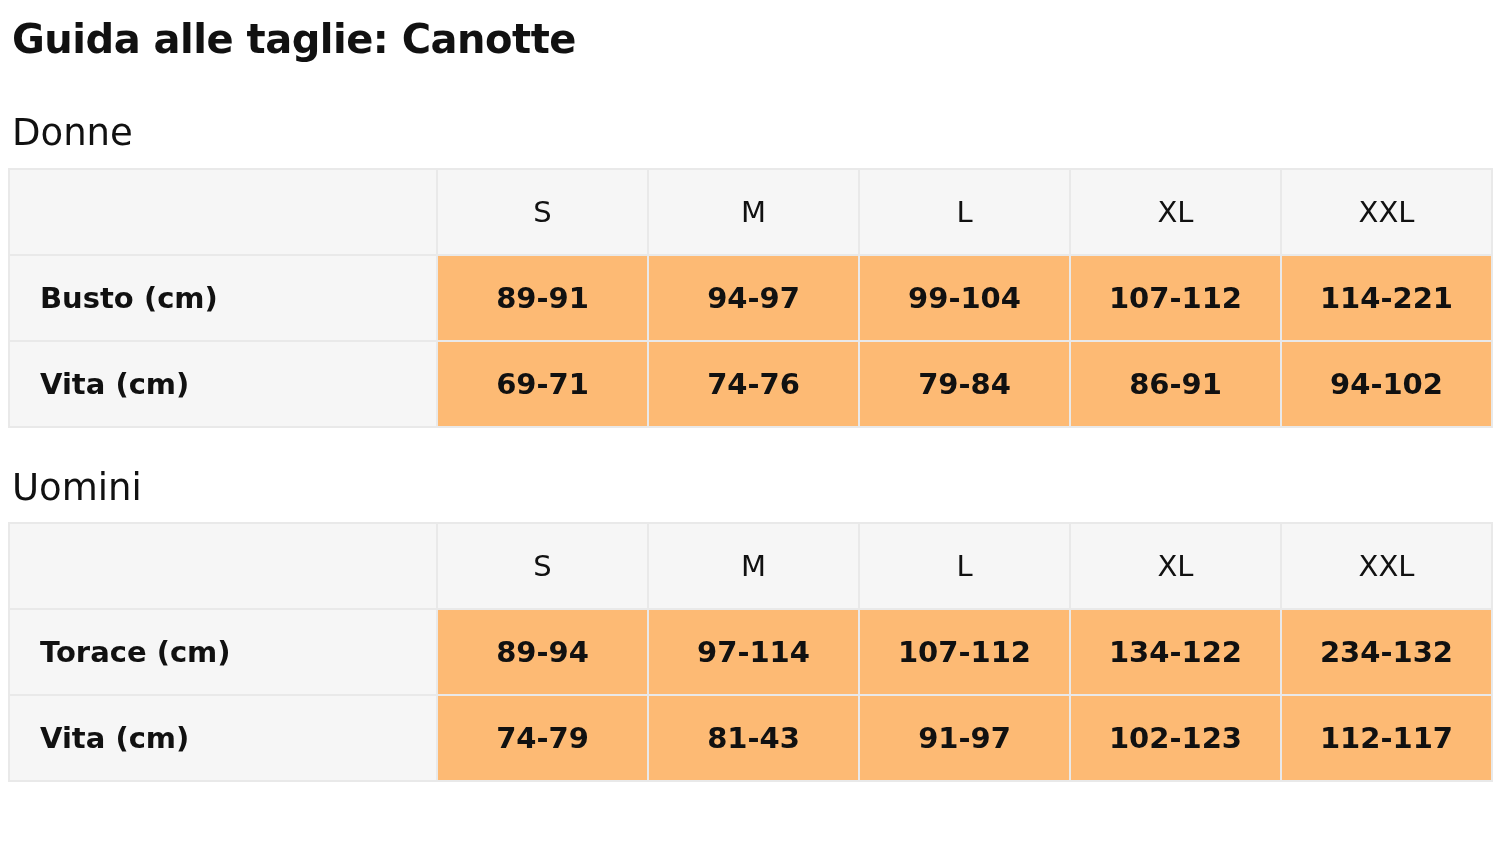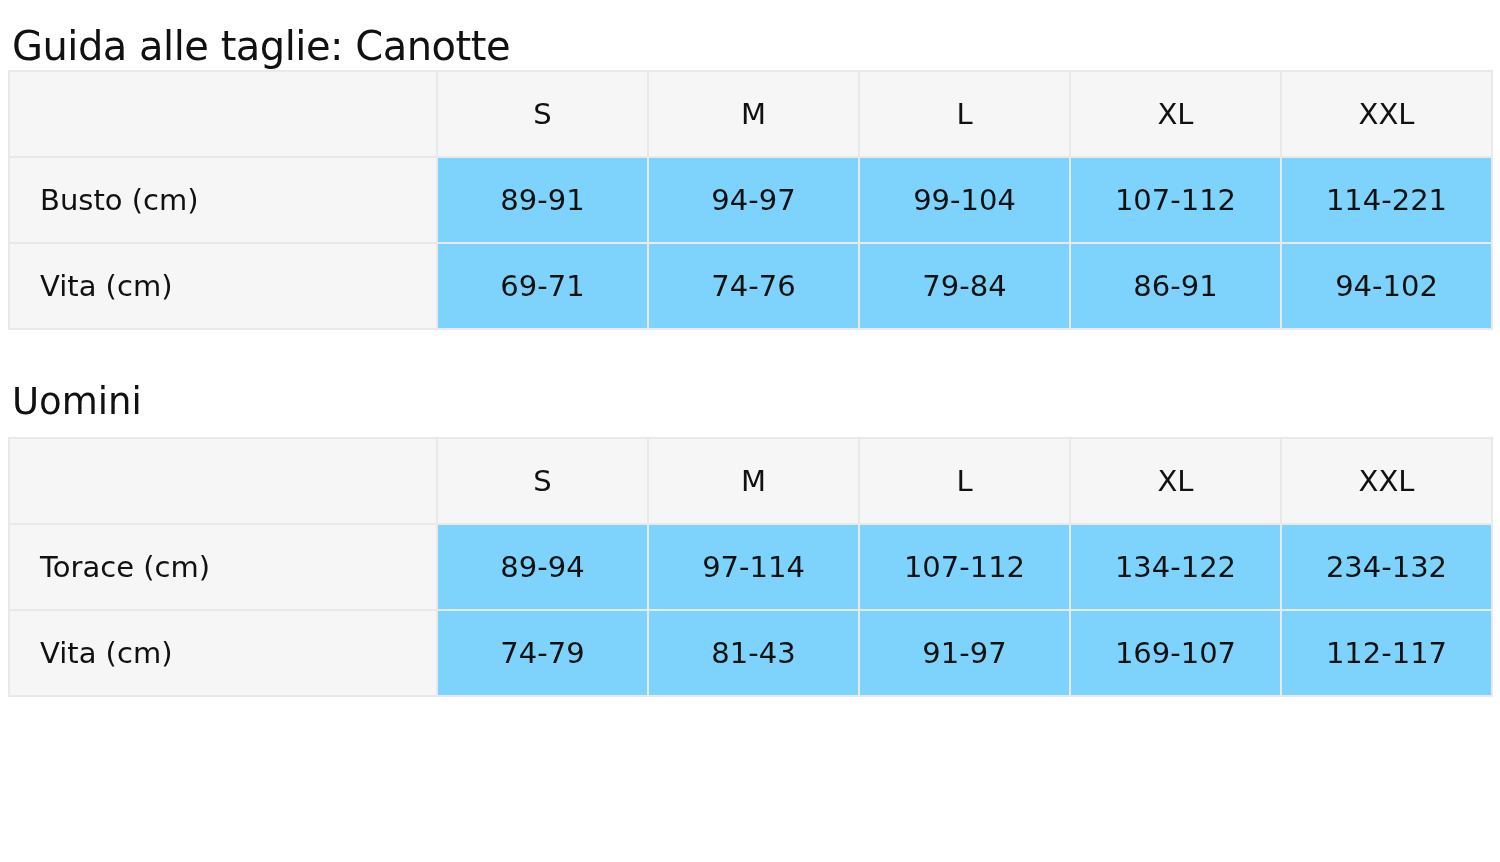--- a/index.html
+++ b/index.html
@@ -15,33 +15,33 @@
     color: #111111;
     overflow: hidden;
   }
   .page {
     padding: 0 8px 0 8px;
     box-sizing: border-box;
     width: 1500px;
   }
   .main-title {
     font-size: 40px;
-    font-weight: 400;
+    font-weight: 700;
     letter-spacing: -0.5px;
-    margin: 22px 0 0 4px;
+    margin: 15px 0 0 4px;
     line-height: 1.2;
   }
   .section-title {
     font-size: 37px;
     font-weight: 400;
     margin: 50px 0 14px 4px;
     line-height: 1.1;
   }
   .section-title.second {
-    margin-top: 52px;
+    margin-top: 40px;
   }
   table.size-table {
     border-collapse: collapse;
     width: 1484px;
     table-layout: fixed;
     margin: 0 0 0 0;
   }
   table.size-table td, table.size-table th {
     border: 2px solid #e9e9e9;
     height: 86px;
@@ -61,34 +61,36 @@
     font-size: 29px;
     color: #111;
   }
   table.size-table thead th.corner {
     background: #f6f6f6;
   }
   table.size-table tbody th.row-label {
     background: #f6f6f6;
     text-align: left;
     padding-left: 30px;
-    font-weight: 400;
+    font-weight: 700;
     font-size: 29px;
   }
   table.size-table tbody td {
-    background: #7dd3fc;
+    background: #fdba74;
+    font-weight: bold;
   }
 </style>
 </head>
 <body>
 
 <div class="page">
 
   <h1 class="main-title">Guida alle taglie: Canotte</h1>
 
+  <h2 class="section-title">Donne</h2>
 
   <table class="size-table">
     <colgroup>
       <col class="label-col">
       <col class="size-col">
       <col class="size-col">
       <col class="size-col">
       <col class="size-col">
       <col class="size-col">
     </colgroup>
@@ -150,19 +152,19 @@
         <td>97-114</td>
         <td>107-112</td>
         <td>134-122</td>
         <td>234-132</td>
       </tr>
       <tr>
         <th class="row-label">Vita (cm)</th>
         <td>74-79</td>
         <td>81-43</td>
         <td>91-97</td>
-        <td>169-107</td>
+        <td>102-123</td>
         <td>112-117</td>
       </tr>
     </tbody>
   </table>
 
 </div>
 
 </body></html>

